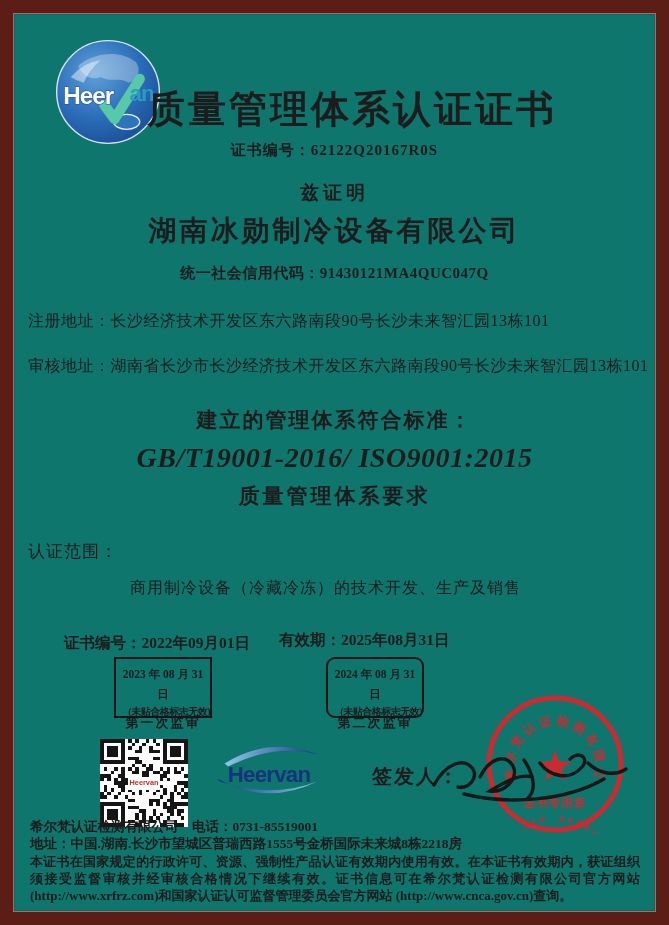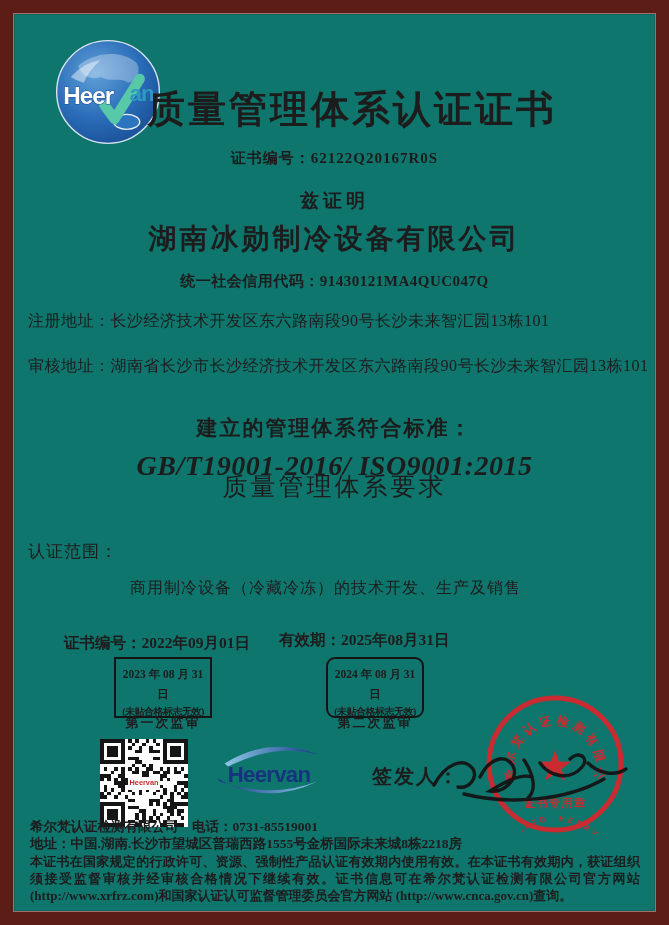--- a/index.html
+++ b/index.html
@@ -2,38 +2,38 @@
 <html><head>
 <meta charset="utf-8">
 <style>
   html,body{margin:0;padding:0;background:#888;}
   .canvas{position:relative;width:669px;height:925px;background:#0f766e;overflow:hidden;
           font-family:"Liberation Serif","DejaVu Serif",serif;color:#1c1c1c;}
   .frame{position:absolute;inset:0;border:13px solid #5c1d17;
          box-shadow:inset 0 0 0 1px #a2706a, inset 0 0 0 2px rgba(0,0,0,.12);
          pointer-events:none;z-index:60;}
   .abs{position:absolute;}
-  .ctr{left:0;right:0;text-align:center;margin-top:8px;}
+  .ctr{left:0;right:0;text-align:center;}
   .title{top:84px;left:142px;width:420px;text-align:center;font-size:38px;font-weight:700;letter-spacing:3px;}
   .certno{top:141px;font-size:15px;font-weight:700;letter-spacing:1px;}
   .certify{top:180px;font-size:19px;font-weight:700;letter-spacing:4px;}
   .company{top:212px;font-size:28px;font-weight:700;letter-spacing:3px;}
   .credit{top:264px;font-size:15px;font-weight:700;letter-spacing:.5px;}
   .addr{left:28px;font-size:16px;letter-spacing:.5px;}
   .reg{top:311px;} .audit{top:356px;}
   .stdhead{top:406px;font-size:21px;font-weight:700;letter-spacing:2px;}
   .stdcode{top:442px;font-size:28px;font-weight:600;letter-spacing:.5px;font-style:italic;}
-  .stdname{top:462px;font-size:25px;font-weight:400;letter-spacing:3px;}
+  .stdname{top:482px;font-size:21px;font-weight:700;letter-spacing:3px;}
   .scopelab{top:540px;left:28px;font-size:17px;letter-spacing:1px;}
   .scopetxt{top:578px;left:130px;font-size:16px;letter-spacing:1px;}
   .daterow{font-size:15.5px;font-weight:700;}
   .issue{top:633px;left:64px;} .valid{top:630px;left:279px;}
   .sbox{top:657px;width:94px;height:52px;border:2px solid #151515;text-align:center;padding-top:5px;box-sizing:content-box;}
   .sbox .d{font-size:11.5px;font-weight:700;line-height:20px;}
-  .sbox .n{font-size:10px;font-weight:700;line-height:16px;letter-spacing:-0.5px;}
+  .sbox .n{font-size:10px;font-weight:700;line-height:16px;letter-spacing:-0.5px;text-align:right;}
   .sbox1{left:114px;} .sbox2{left:326px;border-radius:9px;}
   .scap{top:714px;font-size:13px;font-weight:700;letter-spacing:2px;text-align:center;width:110px;}
   .scap1{left:108px;} .scap2{left:320px;}
   .issuer{top:763px;left:372px;font-size:20px;font-weight:700;letter-spacing:2px;z-index:10;}
   .footer1{top:818px;left:30px;font-size:13.5px;font-weight:700;}
   .footer2{top:835px;left:30px;font-size:13.5px;font-weight:700;}
   .disclaimer{top:853px;left:30px;width:610px;font-size:13px;font-weight:700;line-height:17px;text-align:justify;}
   .logo-top{top:36px;left:52px;width:112px;height:112px;}
   .qr{top:739px;left:100px;width:88px;height:88px;}
   .logo-bottom{top:740px;left:206px;width:126px;height:62px;}

